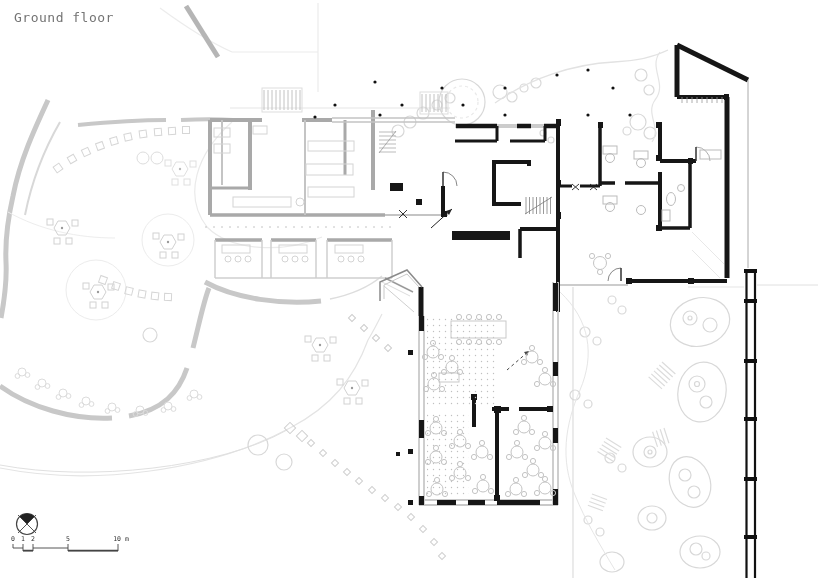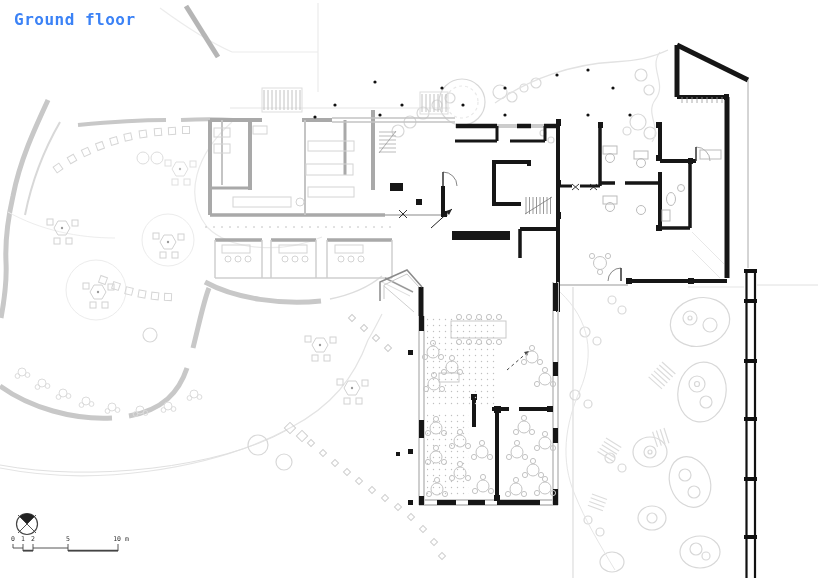--- a/index.html
+++ b/index.html
@@ -1,19 +1,19 @@
 <!DOCTYPE html>
 <html><head>
 <meta charset="utf-8">
 <style>
   html,body{margin:0;padding:0;background:#fff;}
   .sheet{position:relative;width:818px;height:578px;background:#ffffff;overflow:hidden;
          font-family:"DejaVu Sans Mono",monospace;}
-  .plan-title{position:absolute;left:14px;top:10px;font-size:16px;font-weight:bold;
-              letter-spacing:0.5px;color:#3b82f6;}
+  .plan-title{position:absolute;left:14px;top:10px;font-size:13px;font-weight:normal;
+              letter-spacing:0.5px;color:#737373;}
   svg text{font-family:"DejaVu Sans Mono",monospace;fill:#333;}
 </style>
 </head>
 <body>
 
 <div class="sheet">
   <div class="plan-title">Ground floor</div>
 
   <svg width="818" height="578" viewBox="0 0 818 578">
     <defs>

